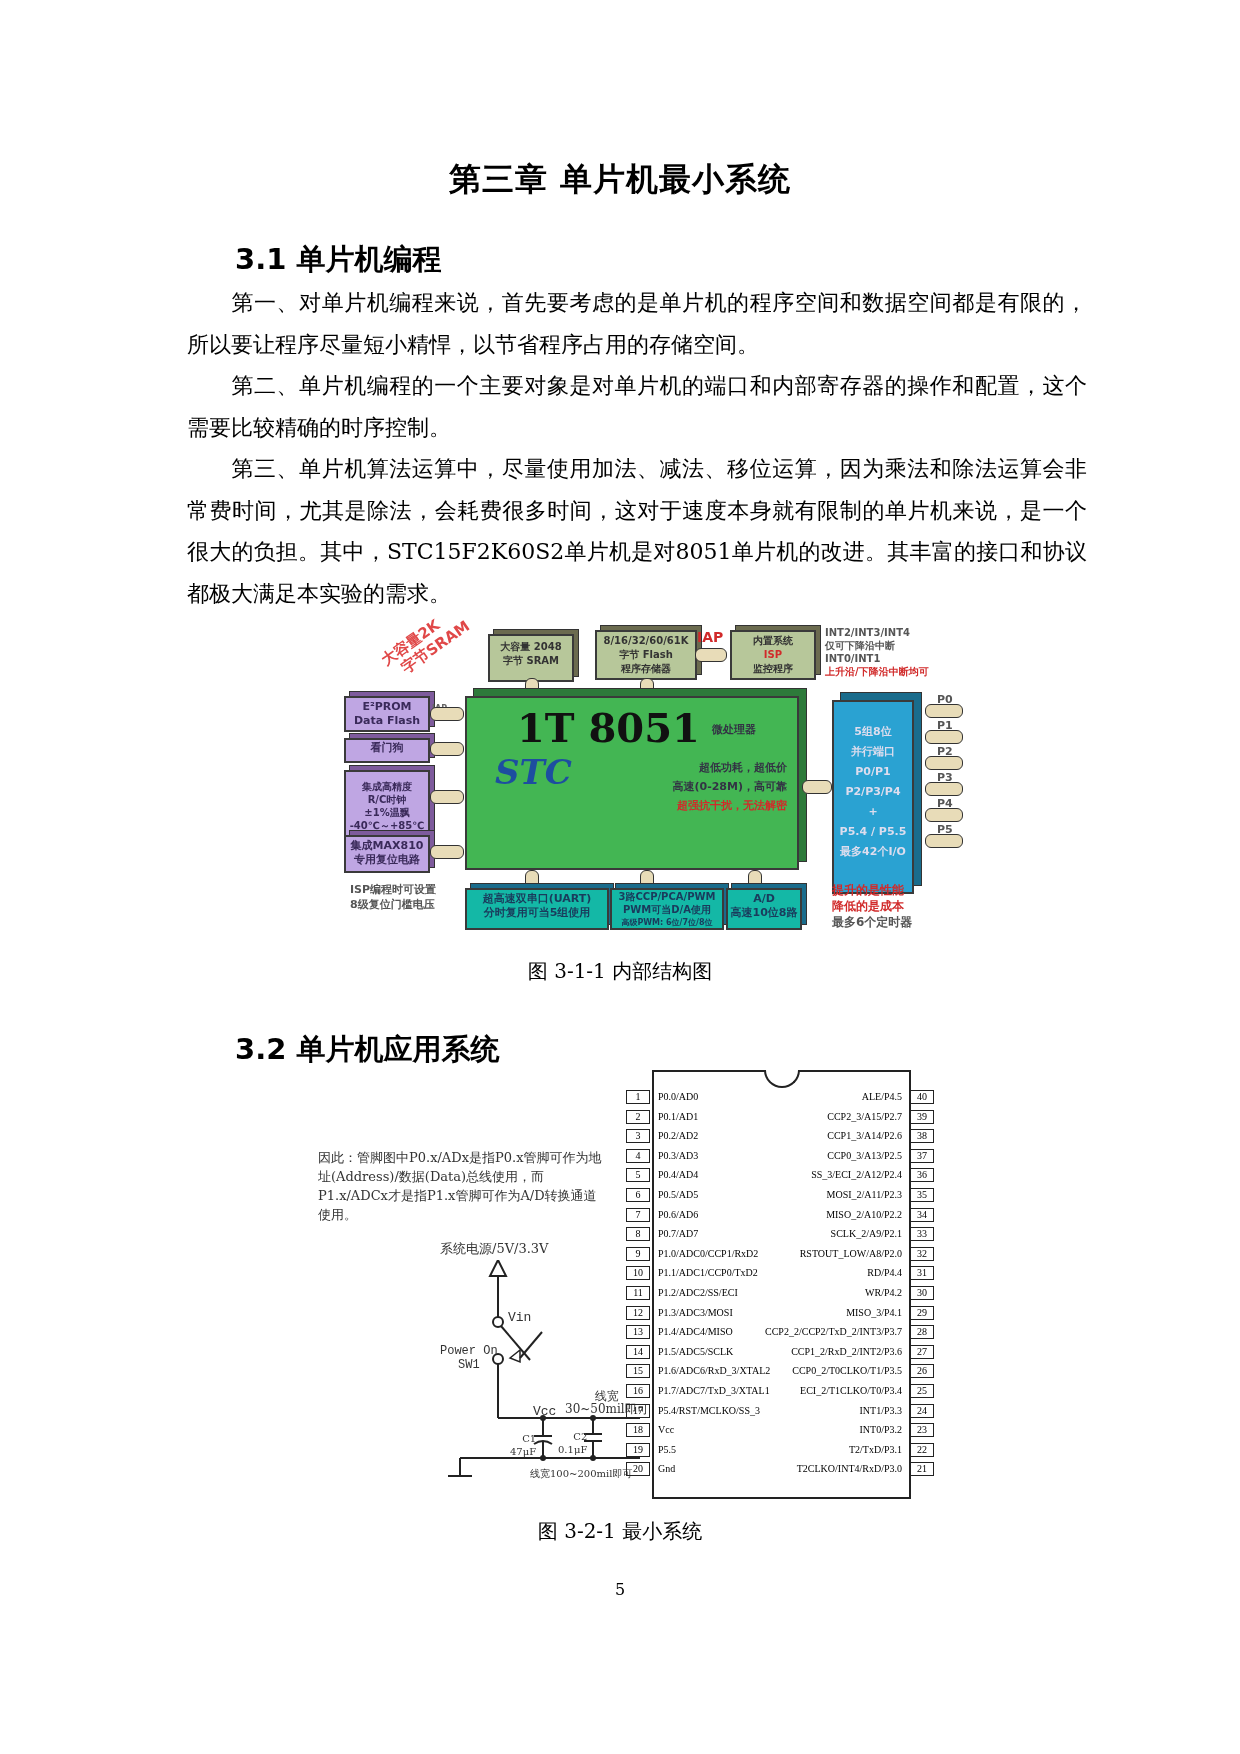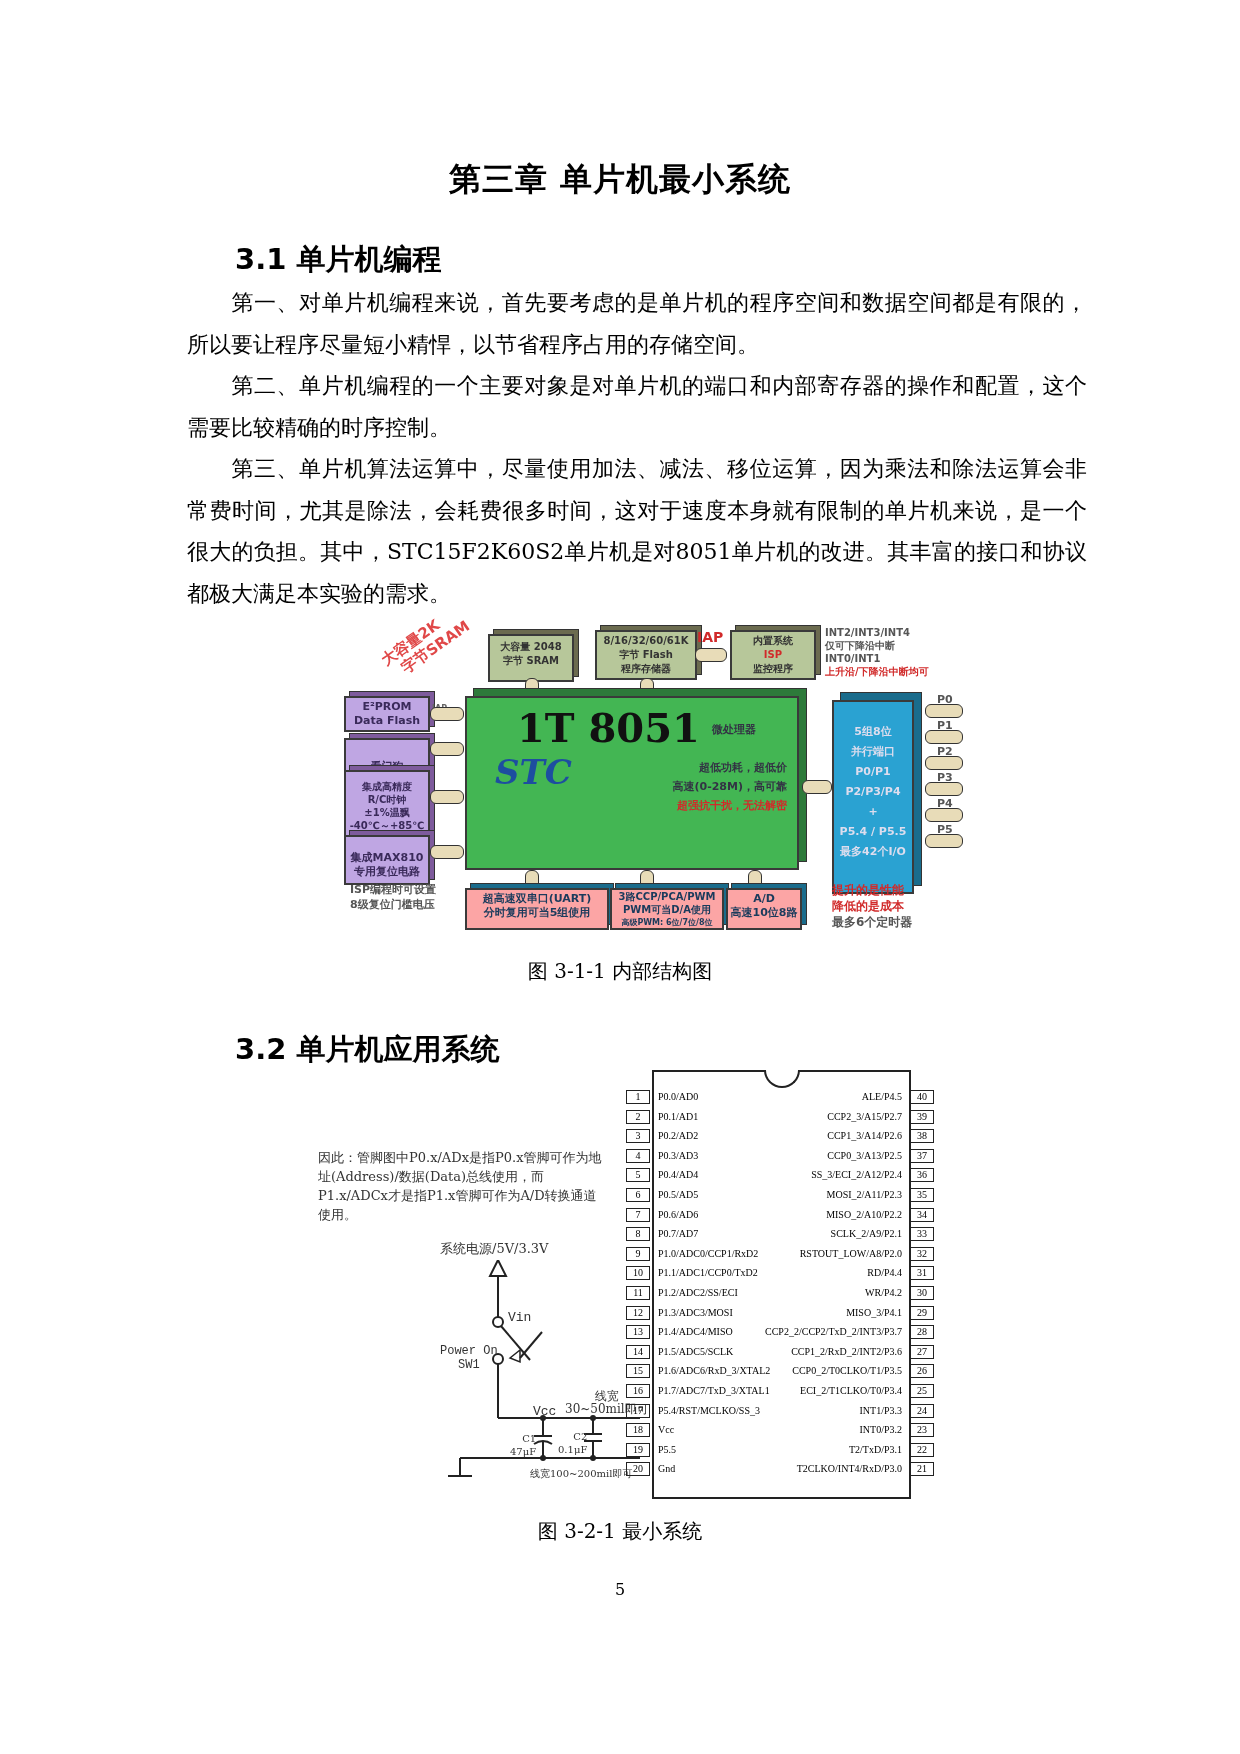--- a/index.html
+++ b/index.html
@@ -10,21 +10,21 @@
   .para { left:187px; width:900px; font-size:22px; line-height:41.5px; text-align:justify; }
   .para .indent { display:inline-block; width:44px; }
   .caption { left:0; width:1240px; text-align:center; font-size:20px; }
   .pagenum { left:0; width:1240px; text-align:center; font-size:16px; top:1580px; }
 
   
   .fig1 { left:340px; top:620px; width:650px; height:330px; }
   .box3d { position:absolute; border:2px solid #3a3a3a; box-shadow:5px -5px 0 -1px #6b6b4f, 5px -5px 0 0 #333; font-family:"DejaVu Sans", sans-serif; font-weight:bold; text-align:center; }
   .g-box { background:#b7c79a; color:#333; font-size:10px; line-height:14px; }
   .p-box { background:#bfa6e3; color:#3a2a5a; font-size:11px; line-height:14px; box-shadow:5px -5px 0 -1px #7e5b9c, 5px -5px 0 0 #333; }
-  .b-box { background:#fca5a5; color:#1a3b5c; font-size:11px; line-height:14px; box-shadow:5px -5px 0 -1px #1a6c8c, 5px -5px 0 0 #333; }
+  .b-box { background:#14b8a6; color:#1a3b5c; font-size:11px; line-height:14px; box-shadow:5px -5px 0 -1px #1a6c8c, 5px -5px 0 0 #333; }
   .red { color:#d12a2a; }
   .arrow-h { position:absolute; height:12px; background:#e8dcb8; border:1.5px solid #333; border-radius:6px; }
   .arrow-v { position:absolute; width:12px; background:#e8dcb8; border:1.5px solid #333; border-radius:6px; }
   .fig-text { position:absolute; font-family:"DejaVu Sans", sans-serif; font-size:11px; font-weight:bold; color:#555; line-height:15px; }
 
   
   .chip { left:652px; top:1070px; width:255px; height:425px; border:2px solid #222; }
   .notch { position:absolute; left:110px; top:-2px; width:32px; height:16px; border:2px solid #222; border-top:none; border-radius:0 0 18px 18px; background:#fff; }
   .pin { position:absolute; width:22px; height:12px; border:1.5px solid #222; font-size:10px; line-height:12px; text-align:center; font-family:"Liberation Serif", serif; }
   .pin-label { position:absolute; font-family:"Liberation Serif", serif; font-size:10px; line-height:12px; white-space:nowrap; }
@@ -71,28 +71,28 @@
   </div>
 
   <div class="arrow-v" style="left:185px; top:58px; height:20px;"></div>
   <div class="arrow-v" style="left:300px; top:58px; height:20px;"></div>
 
   <div class="box3d p-box" style="left:4px; top:76px; width:82px; height:30px; padding-top:2px;">
     <div>E²PROM</div>
       <div>Data Flash</div>
   </div>
   <div class="fig-text" style="left:92px; top:81px; font-size:8px; color:#666;">IAP</div>
-  <div class="box3d p-box" style="left:4px; top:118px; width:82px; height:20px; padding-top:20px;">看门狗</div>
+  <div class="box3d p-box" style="left:4px; top:118px; width:82px; height:20px; padding-top:1px;">看门狗</div>
   <div class="box3d p-box" style="left:4px; top:150px; width:82px; height:56px; padding-top:8px; font-size:10px; line-height:13px;">
     <div>集成高精度</div>
       <div>R/C时钟</div>
       <div>±1%温飘</div>
       <div>-40℃～+85℃</div>
   </div>
-  <div class="box3d p-box" style="left:4px; top:215px; width:82px; height:32px; padding-top:14px;">
+  <div class="box3d p-box" style="left:4px; top:215px; width:82px; height:32px; padding-top:2px;">
     <div>集成MAX810</div>
       <div>专用复位电路</div>
   </div>
   <div class="arrow-h" style="left:90px; top:87px; width:32px;"></div>
   <div class="arrow-h" style="left:90px; top:122px; width:32px;"></div>
   <div class="arrow-h" style="left:90px; top:170px; width:32px;"></div>
   <div class="arrow-h" style="left:90px; top:225px; width:32px;"></div>
 
   <div class="box3d" style="left:125px; top:76px; width:330px; height:170px; background:#43b653; box-shadow:8px -8px 0 -1px #2d7a3a, 8px -8px 0 0 #333;">
     <div style="position:absolute; left:50px; top:6px; font-family:'DejaVu Serif',serif; font-size:40px; color:#111;">1T 8051</div>

